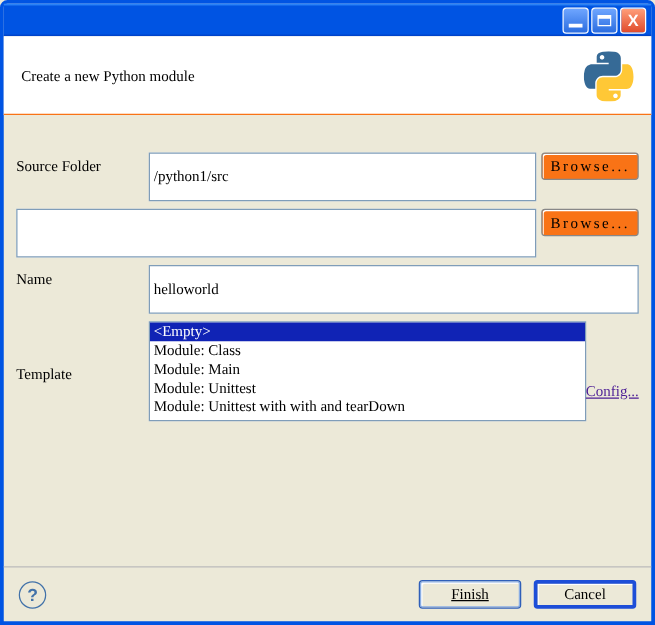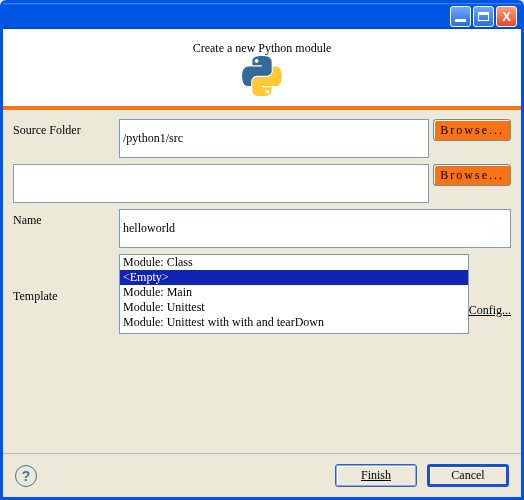--- a/index.html
+++ b/index.html
@@ -46,27 +46,26 @@
     .btn-min, .btn-max { background: linear-gradient(to bottom, #6fa6ff, #2b6de0); }
     .btn-close { background: linear-gradient(to bottom, #ff9f7a, #e04a2b); }
     .btn-min span { position: relative; width: 11px; height: 3px; background: #fff; margin-top: 9px; }
     .btn-max span { width: 11px; height: 9px; border: 1px solid #fff; border-top: 3px solid #fff; }
     .header {
       background: #fff;
       padding: 12px 14px 10px 14px;
       display: flex;
       align-items: center;
       justify-content: space-between;
-      border-bottom: 4px solid #f97316;
-      flex-direction: column;
+      border-bottom: 1px solid #f97316;
     }
     .header-text { color: #000; font-size: 12px; }
     .python-logo svg { width: 40px; height: 40px; display: block; }
     .form {
-      padding: 9px 10px 10px 10px;
+      padding: 30px 10px 10px 10px;
       flex: 1;
       position: relative;
     }
     .row {
       display: flex;
       align-items: flex-start;
       margin-bottom: 6px;
     }
     .row-label {
       width: 106px;
@@ -110,21 +109,21 @@
     .template-item {
       padding: 0 3px;
       line-height: 15px;
       white-space: nowrap;
     }
     .template-item.selected {
       background: #1023b5;
       color: #fff;
     }
     .config-link {
-      color: #000000;
+      color: #4c1d95;
       text-decoration: underline;
       margin-left: 0;
       padding-top: 32px;
       white-space: nowrap;
       cursor: pointer;
     }
     .footer {
       border-top: 1px solid #bbb;
       padding: 10px 12px;
       display: flex;
@@ -207,22 +206,22 @@
     <div class="row">
       <div class="row-label">Name</div>
       <div class="row-input">
         <input type="text" value="helloworld" style="">
       </div>
     </div>
 
     <div class="row template-row">
       <div class="row-label">Template</div>
       <div class="template-list" id="template-list">
+          <div class="template-item selected">&lt;Empty&gt;</div>
           <div class="template-item">Module: Class</div>
-          <div class="template-item selected">&lt;Empty&gt;</div>
           <div class="template-item">Module: Main</div>
           <div class="template-item">Module: Unittest</div>
           <div class="template-item">Module: Unittest with with and tearDown</div>
         </div>
       <span class="config-link">Config...</span>
     </div>
   </div>
 
   <div class="footer">
     <div class="help-icon">?</div>

